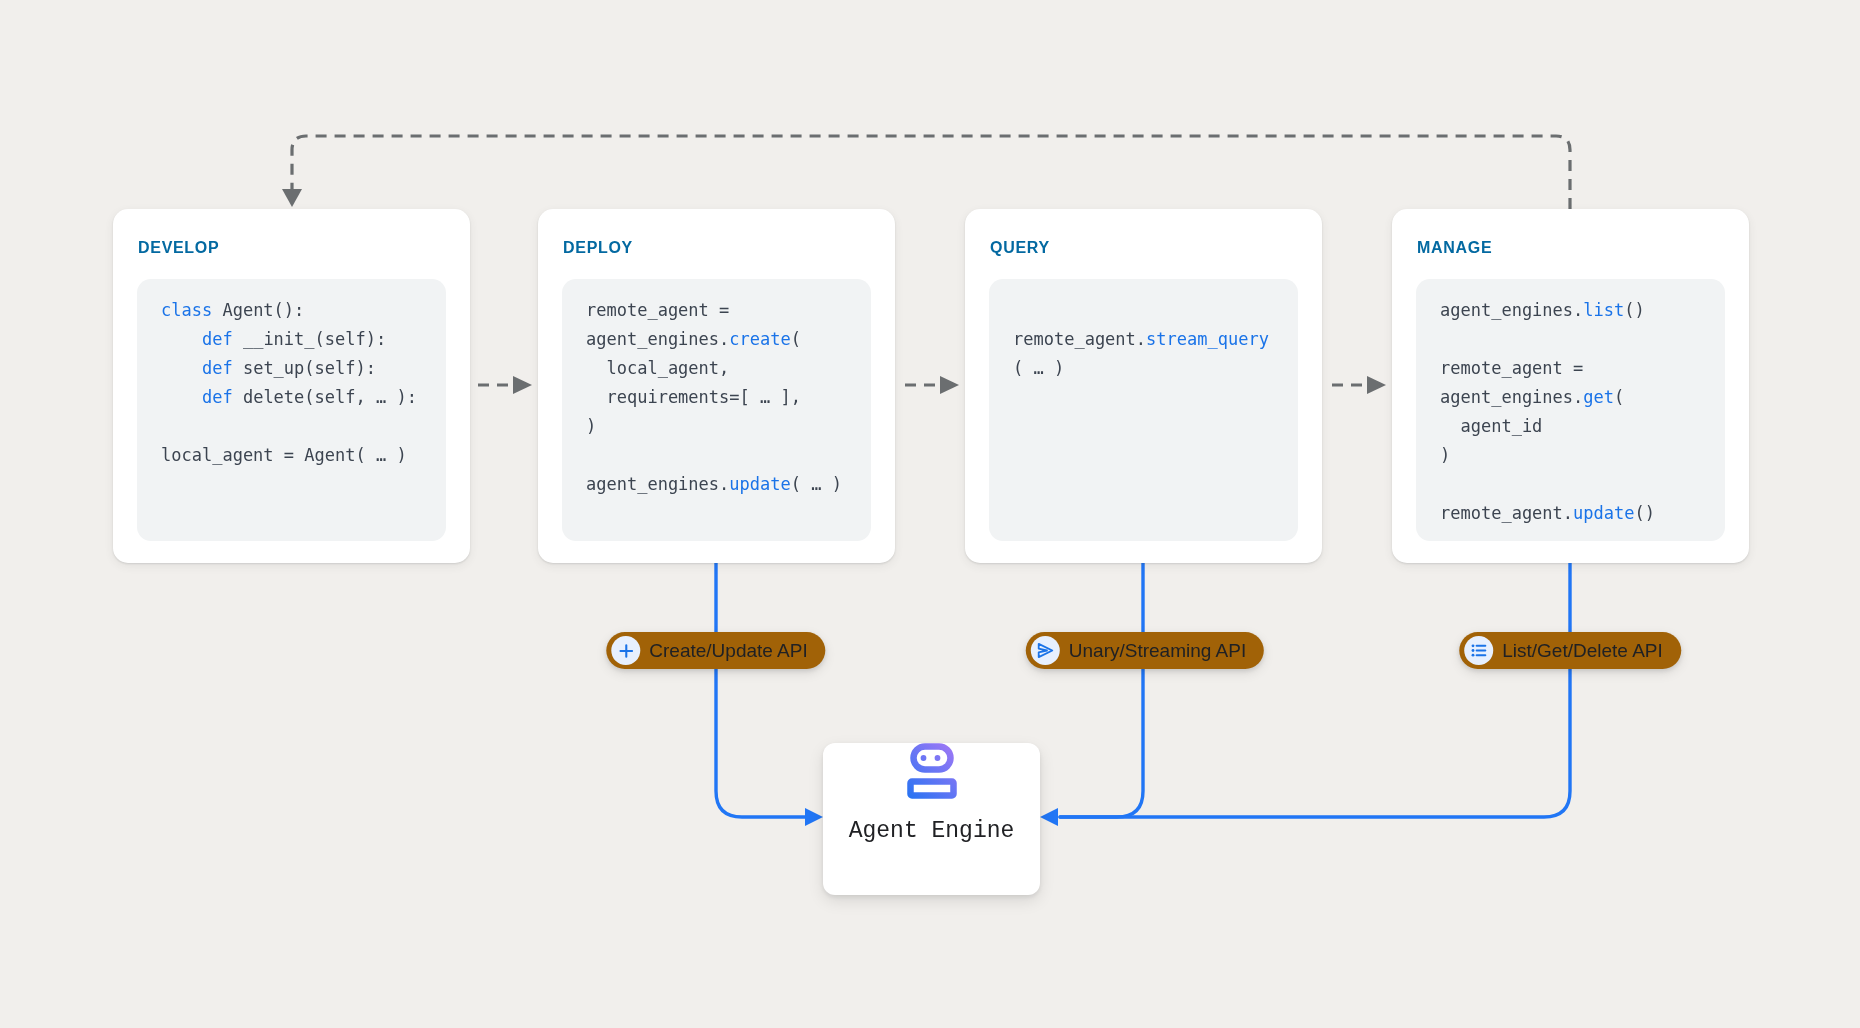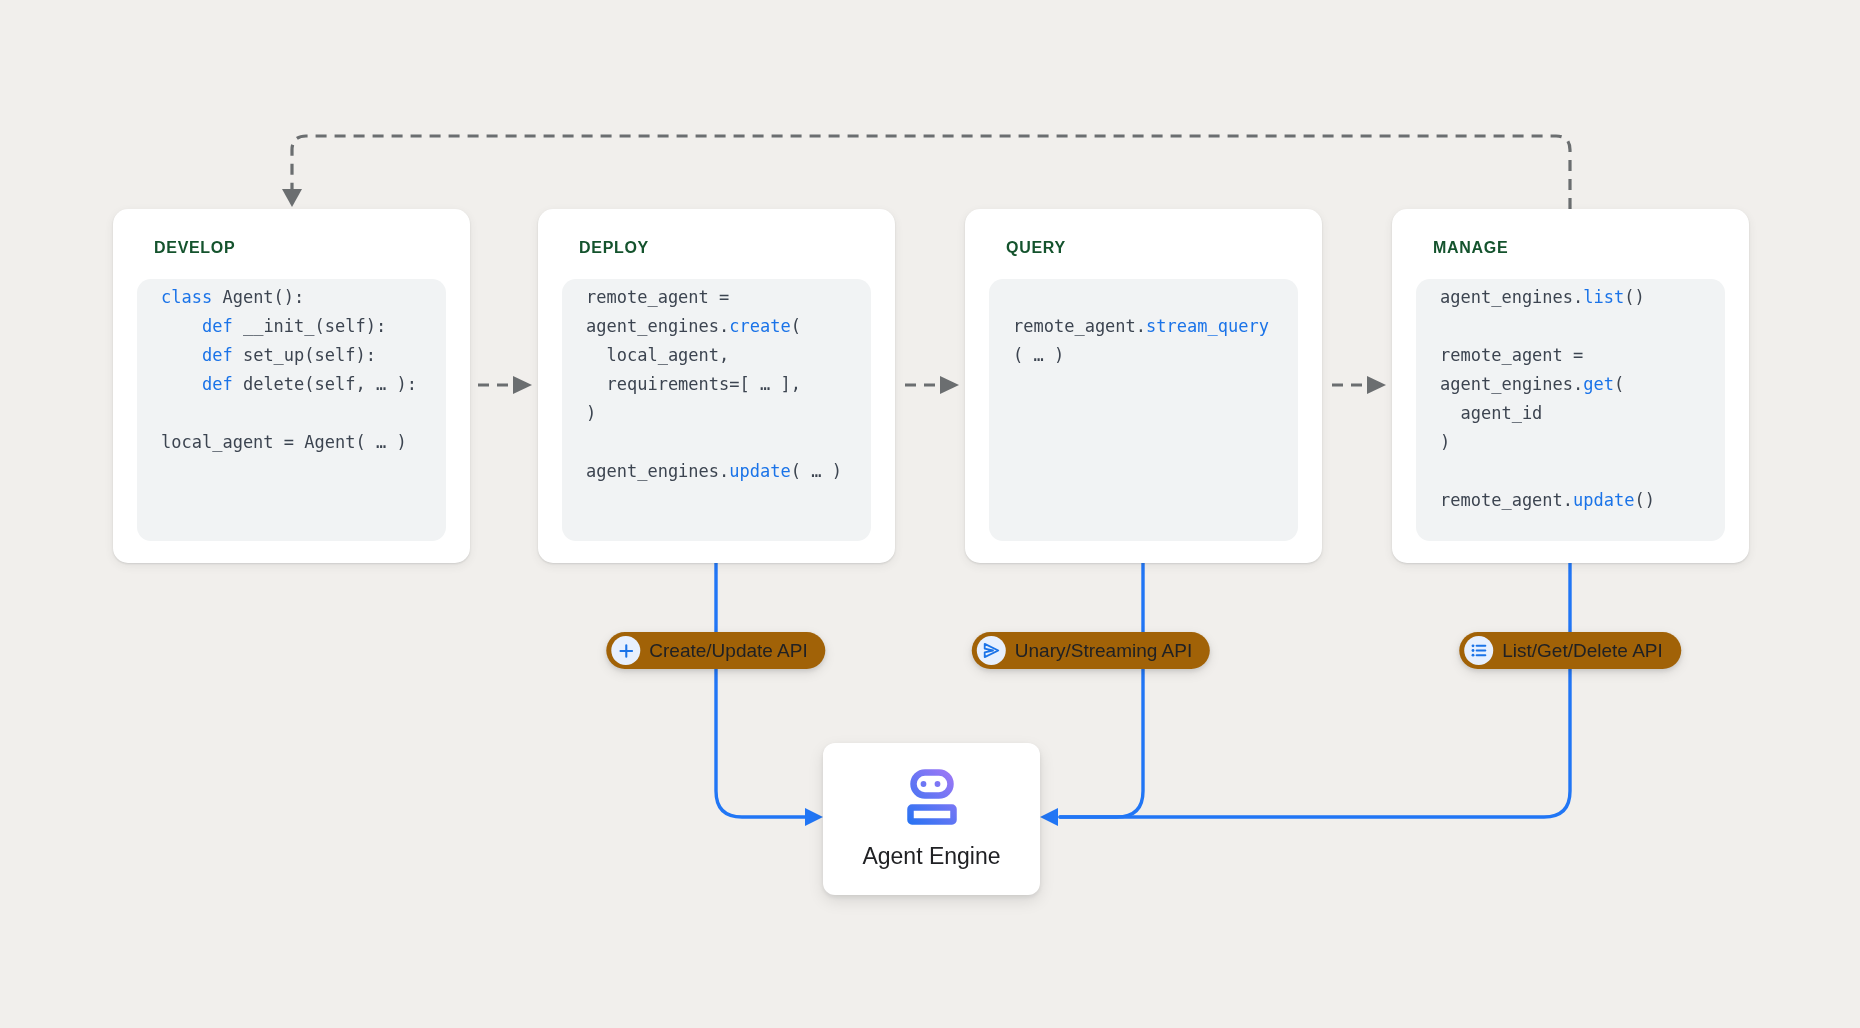--- a/index.html
+++ b/index.html
@@ -18,63 +18,64 @@
     position:absolute;top:209px;width:357px;height:354px;
     background:#ffffff;border-radius:15px;z-index:2;
     box-shadow:0 1px 2px rgba(60,64,67,.14), 0 3px 10px rgba(60,64,67,.08);
   }
   .card-develop{left:113px;}
   .card-deploy {left:538px;}
   .card-query  {left:965px;}
   .card-manage {left:1392px;}
 
   .card-title{
-    position:absolute;left:41px;top:30px;
-    font-size:16px;font-weight:700;letter-spacing:.7px;color:#14532d;
+    position:absolute;left:25px;top:30px;
+    font-size:16px;font-weight:700;letter-spacing:.7px;color:#0369a1;
   }
   .code-block{
     position:absolute;left:24px;top:70px;width:309px;height:262px;
     background:#f1f3f4;border-radius:14px;
-    padding:4px 0 0 24px;box-sizing:border-box;
+    padding:17px 0 0 24px;box-sizing:border-box;
   }
   .code-line{
     font-family:"DejaVu Sans Mono", monospace;
     font-size:17px;line-height:29px;white-space:pre;color:#3c4450;
   }
   .tok-p{color:#3c4450;}
   .tok-k{color:#1a73e8;}
   .tok-c{color:#9aa0a6;}
 
   
   .pill{
     position:absolute;top:632px;height:37px;z-index:3;
     background:#a16207;border-radius:999px;
     display:flex;align-items:center;gap:9px;
     padding:0 18px 0 5px;
     box-shadow:0 2px 4px rgba(0,0,0,.10), 0 4px 12px rgba(0,0,0,.10);
     transform:translateX(-50%);
     white-space:nowrap;
   }
   .pill-1{left:716px;}
-  .pill-2{left:1091px;}
+  .pill-2{left:1145px;}
   .pill-3{left:1570px;text-align:center;}
   .pill-icon-circle{
     width:29px;height:29px;border-radius:50%;
     background:#e7f0fe;display:flex;align-items:center;justify-content:center;
     flex:0 0 auto;
   }
   .pill-label{font-size:19px;color:#202124;font-weight:500;}
 
   
   .engine{
     position:absolute;left:823px;top:743px;width:217px;height:152px;z-index:2;
     background:#ffffff;border-radius:12px;
     box-shadow:0 2px 4px rgba(0,0,0,.08), 0 6px 16px rgba(0,0,0,.10);
-    display:flex;flex-direction:column;align-items:center;justify-content:center;
+    display:flex;flex-direction:column;align-items:center;
     gap:14px;
+    font-family:Liberation Mono, monospace;
   }
   .engine-label{font-size:23px;font-weight:500;color:#202124;}
 </style>
 </head>
 <body>
 
 <div class="canvas">
 
   <svg id="connectors" width="1860" height="1028" viewBox="0 0 1860 1028">
 

